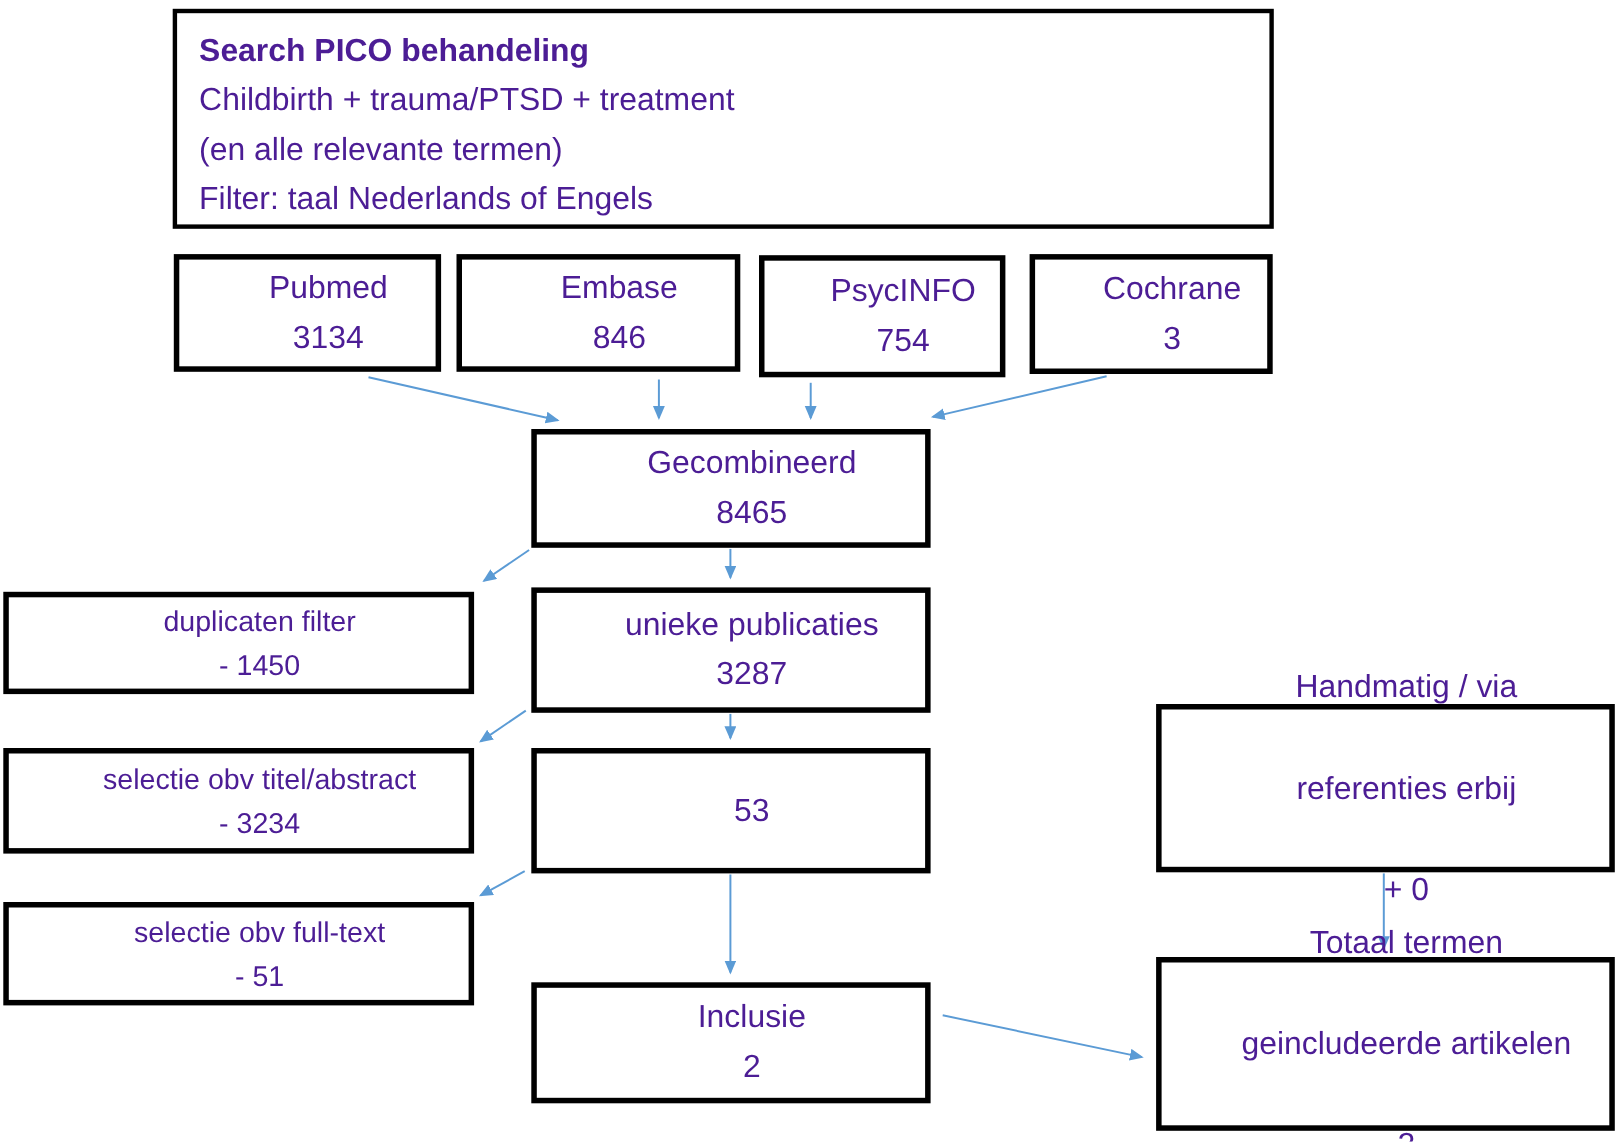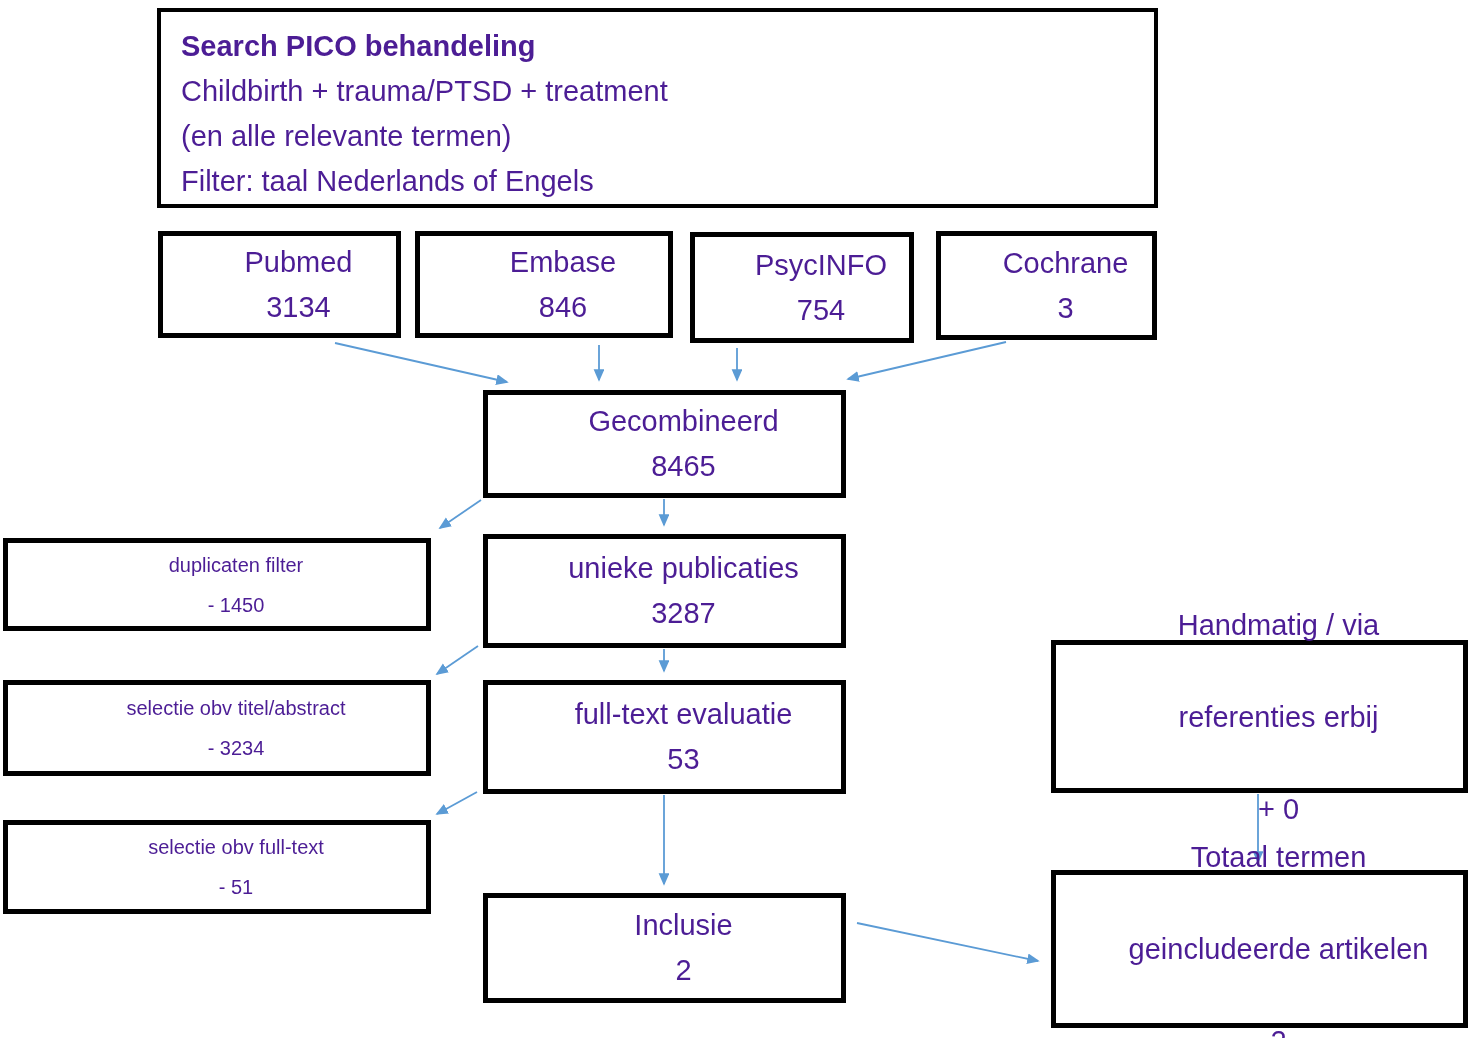--- a/index.html
+++ b/index.html
@@ -25,21 +25,21 @@
     background: #ffffff;
     border: 5px solid #000000;
     display: flex;
     flex-direction: column;
     align-items: center;
     justify-content: center;
     text-align: center;
     padding-left: 38px;
   }
   .node { font-size: 29px; line-height: 45px; }
-  .excl { font-size: 20px; line-height: 40px; }
+  .excl { font-size: 26px; line-height: 40px; }
   .side { font-size: 29px; line-height: 44px; gap: 48px; }
   .title-box {
     border-width: 4px;
     align-items: flex-start;
     justify-content: flex-start;
     text-align: left;
     padding: 12px 20px;
     font-size: 29px;
     line-height: 45px;
   }
@@ -111,21 +111,20 @@
     <div>unieke publicaties</div>
     <div>3287</div>
   </div>
 
   <div class="box excl" style="left:3px; top:680px; width:428px; height:96px;">
     <div>selectie obv titel/abstract</div>
     <div>- 3234</div>
   </div>
 
   <div class="box node" style="left:483px; top:680px; width:363px; height:114px;">
-    <div>full-text evaluatie</div>
     <div>53</div>
   </div>
 
   <div class="box excl" style="left:3px; top:820px; width:428px; height:94px;">
     <div>selectie obv full-text</div>
     <div>- 51</div>
   </div>
 
   <div class="box node" style="left:483px; top:893px; width:363px; height:110px;">
     <div>Inclusie</div>

